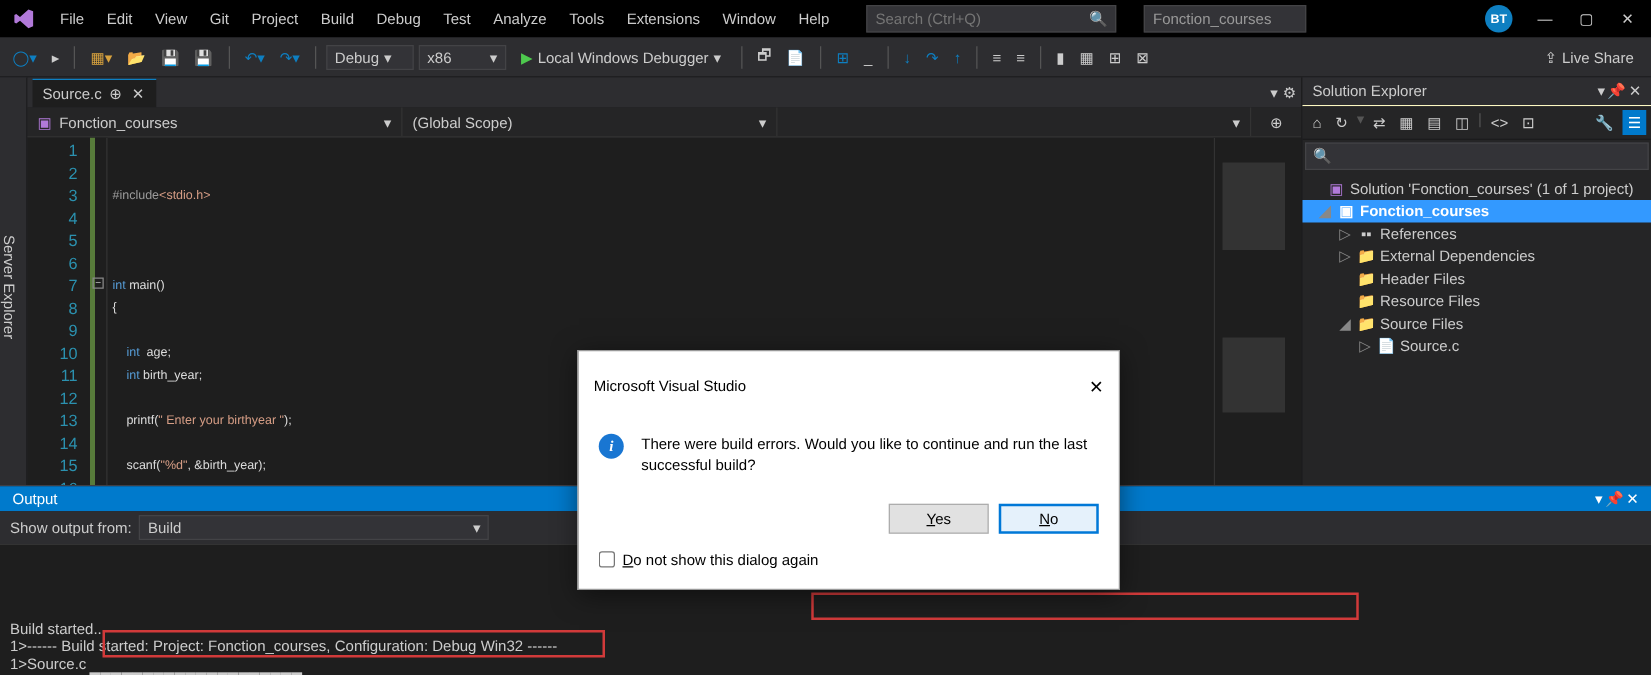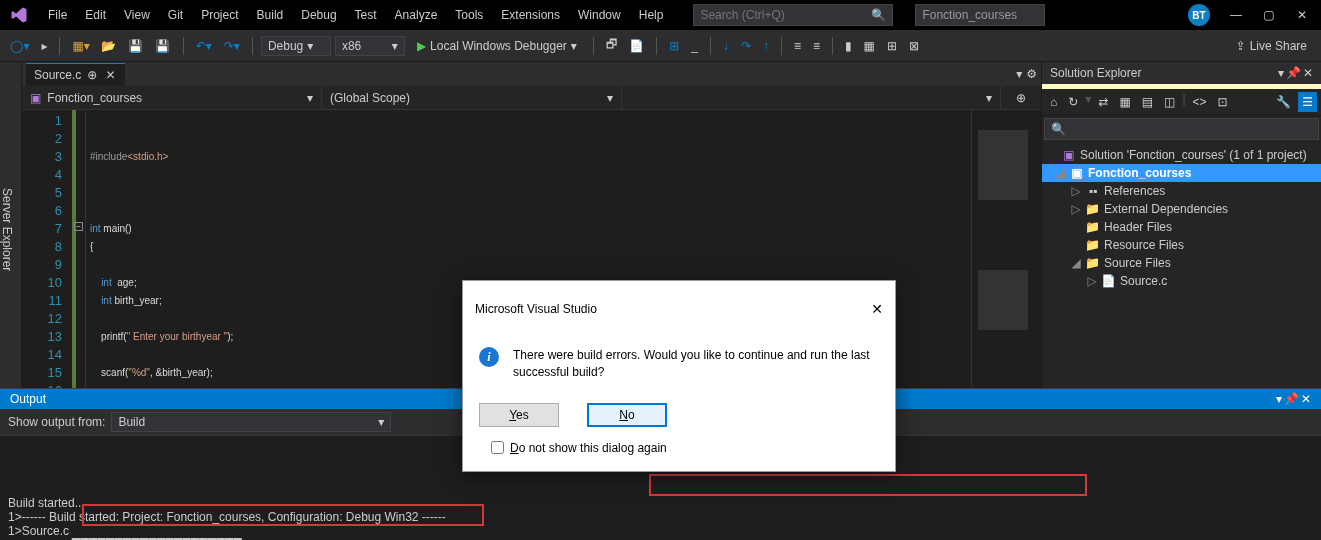--- a/index.html
+++ b/index.html
@@ -46,21 +46,21 @@
 .fold-box { position: absolute; left: 2px; width: 9px; height: 9px; border: 1px solid #888; display: flex; align-items: center; justify-content: center; font-size: 8px; }
 .code .kw { color: #569cd6; }
 .code .pp { color: #9b9b9b; }
 .code .str { color: #d69d85; }
 .green-bar { position: absolute; left: 0; top: 0; width: 4px; background: #577b3a; }
 .minimap { width: 70px; background: #1e1e1e; border-left: 1px solid #333; position: relative; }
 .minimap-block { position: absolute; left: 6px; background: #333; width: 50px; }
 
 
 .solution-panel { width: 280px; background: #252526; border-left: 1px solid #1b1b1c; display: flex; flex-direction: column; }
-.panel-header { background: #2d2d30; padding: 4px 8px; display: flex; align-items: center; justify-content: space-between; border-bottom: 5px solid #fef9c3; }
+.panel-header { background: #2d2d30; padding: 4px 8px; display: flex; align-items: center; justify-content: space-between; border-bottom: 1px solid #fef9c3; }
 .panel-toolbar { background: #252526; padding: 3px 4px; display: flex; gap: 3px; border-bottom: 1px solid #1b1b1c; }
 .panel-search { background: #333337; border: 1px solid #434346; margin: 2px; padding: 3px 6px; display: flex; align-items: center; }
 .panel-search input { background: transparent; border: none; color: #999; width: 100%; outline: none; font-size: 12px; }
 .tree { padding: 4px 0; }
 .tree-row { display: flex; align-items: center; padding: 2px 4px; gap: 4px; }
 .tree-row.selected { background: #3399ff; color: #fff; }
 .tree-row.bold { font-weight: bold; }
 .expander { width: 12px; text-align: center; color: #888; }
 .tree-icon { width: 14px; height: 14px; display: inline-flex; align-items: center; justify-content: center; }
 
@@ -72,25 +72,25 @@
 .output-text { flex: 1; font-family: Consolas, monospace; font-size: 12px; padding: 4px 8px; white-space: pre; color: #ccc; overflow: hidden; position: relative; }
 .highlight-red { border: 2px solid #d13a3a; position: absolute; }
 
 
 .dialog { position: absolute; left: 462px; top: 280px; width: 434px; background: #fff; border: 1px solid #999; box-shadow: 0 4px 20px rgba(0,0,0,0.5); color: #000; z-index: 100; }
 .dialog-title { padding: 20px 12px; display: flex; justify-content: space-between; align-items: center; font-size: 12px; }
 .dialog-close { font-size: 14px; cursor: pointer; }
 .dialog-body { padding: 10px 16px 16px; display: flex; gap: 14px; }
 .dialog-icon { width: 20px; height: 20px; border-radius: 50%; background: #1976d2; color: #fff; display: flex; align-items: center; justify-content: center; font-weight: bold; font-style: italic; font-family: Georgia, serif; flex-shrink: 0; }
 .dialog-msg { font-size: 12px; line-height: 1.4; }
-.dialog-buttons { display: flex; gap: 28px; justify-content: flex-start; padding: 6px 16px; }
+.dialog-buttons { display: flex; gap: 8px; justify-content: flex-end; padding: 6px 16px; }
 .dlg-btn { min-width: 80px; padding: 4px 16px; background: #e1e1e1; border: 1px solid #adadad; font-size: 12px; }
 .dlg-btn.focus { border: 2px solid #0078d7; background: #e5f1fb; padding: 3px 15px; }
 .dlg-btn .ul { text-decoration: underline; }
-.dialog-checkbox { padding: 8px 16px 16px; display: flex; align-items: center; gap: 6px; font-size: 12px; margin-left: 12px; }
+.dialog-checkbox { padding: 8px 16px 16px; display: flex; align-items: center; gap: 6px; font-size: 12px; }
 .dialog-checkbox .ul { text-decoration: underline; }
 
 .pin-icons { display: flex; gap: 2px; }
 </style>
 </head>
 <body>
 
 <div class="menubar">
   <svg class="vs-logo" viewBox="0 0 24 24">
       <path fill="#b179d9" d="M17 2l5 2v16l-5 2-9-8-4 3-2-1V8l2-1 4 3 9-8z"></path>

